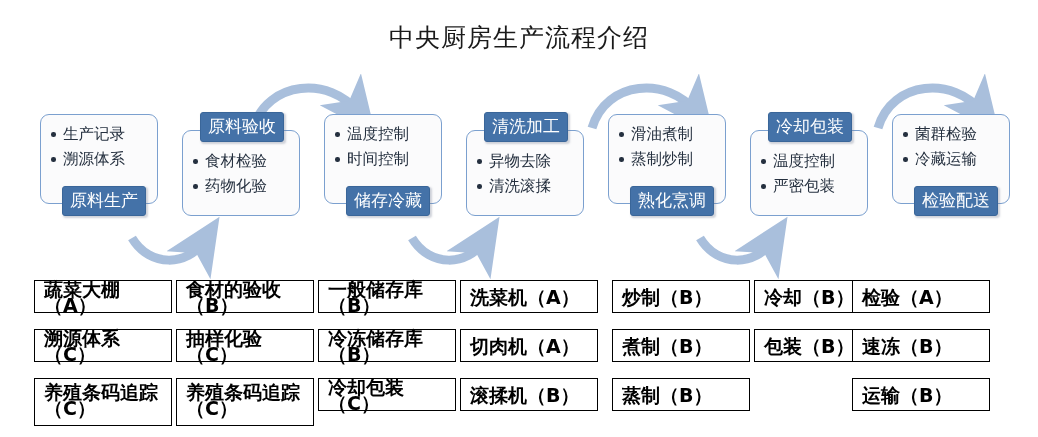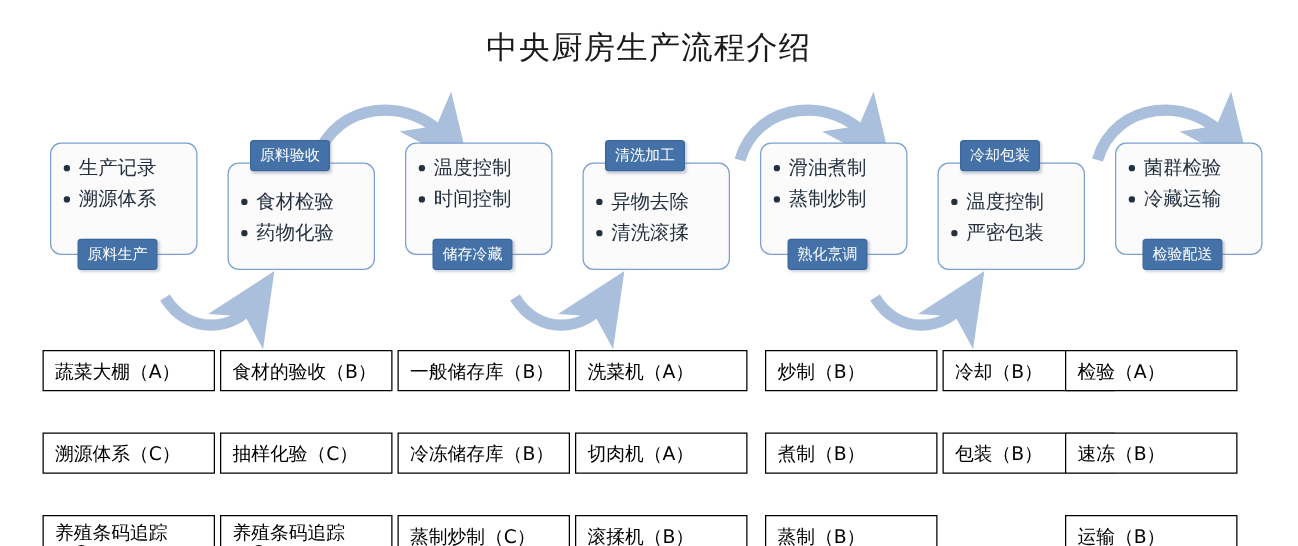--- a/index.html
+++ b/index.html
@@ -91,21 +91,21 @@
     top: 10px;
     width: 4.5px;
     height: 4.5px;
     border-radius: 50%;
     background: #25303f;
   }
   .stage-badge {
     position: absolute;
     background: #4472a8;
     color: #ffffff;
-    font-size: 12px;
+    font-size: 17px;
     line-height: 1;
     padding: 5px 7px 6px 7px;
     border-radius: 3px;
     border: 1px solid #3a6699;
     white-space: nowrap;
     box-shadow: 1.5px 1.5px 2px rgba(120,130,150,0.35);
   }
   .stage.badge-top .stage-badge {
     top: 0px;
     left: 22px;
@@ -125,28 +125,29 @@
   }
   .item-col {
     position: absolute;
     top: 0;
     width: 138px;
   }
   .item-box {
     border: 1.6px solid #000000;
     box-sizing: border-box;
     height: 33px;
-    margin-bottom: 33px;
+    margin-bottom: 16px;
     display: flex;
     align-items: center;
     padding-left: 9px;
-    font-size: 15px;
+    font-size: 19px;
     color: #000000;
     line-height: 16px;
     background: #ffffff;
+    font-weight: bold;
   }
   .item-box.two-line {
     height: 48px;
     align-items: flex-start;
     padding-top: 5px;
   }
 </style>
 </head>
 <body>
 
@@ -259,21 +260,21 @@
 
   <div class="item-col" style="left:176px">
     <div class="item-box">食材的验收（B）</div>
     <div class="item-box">抽样化验（C）</div>
     <div class="item-box two-line">养殖条码追踪（C）</div>
   </div>
 
   <div class="item-col" style="left:318px">
     <div class="item-box">一般储存库（B）</div>
     <div class="item-box">冷冻储存库（B）</div>
-    <div class="item-box">蒸制炒制（C）</div>
+    <div class="item-box">冷却包装（C）</div>
   </div>
 
   <div class="item-col" style="left:460px">
     <div class="item-box">洗菜机（A）</div>
     <div class="item-box">切肉机（A）</div>
     <div class="item-box">滚揉机（B）</div>
   </div>
 
   <div class="item-col" style="left:612px">
     <div class="item-box">炒制（B）</div>

